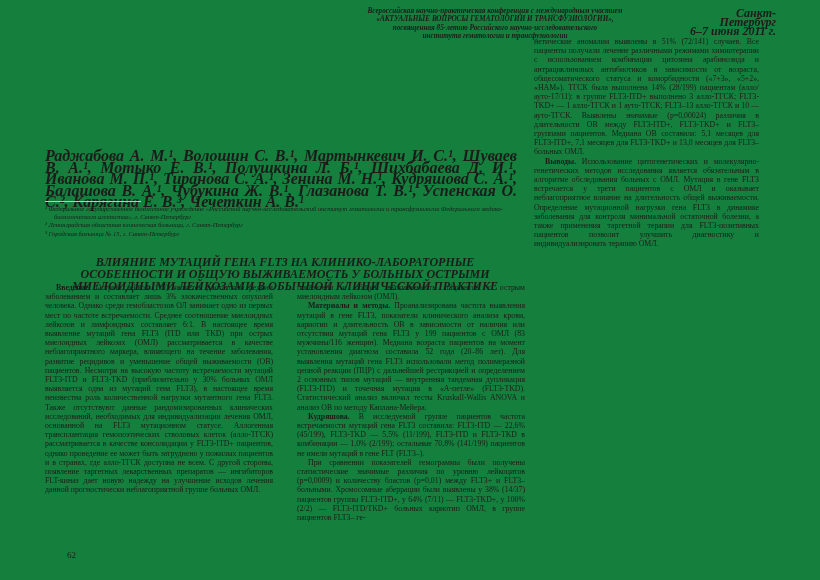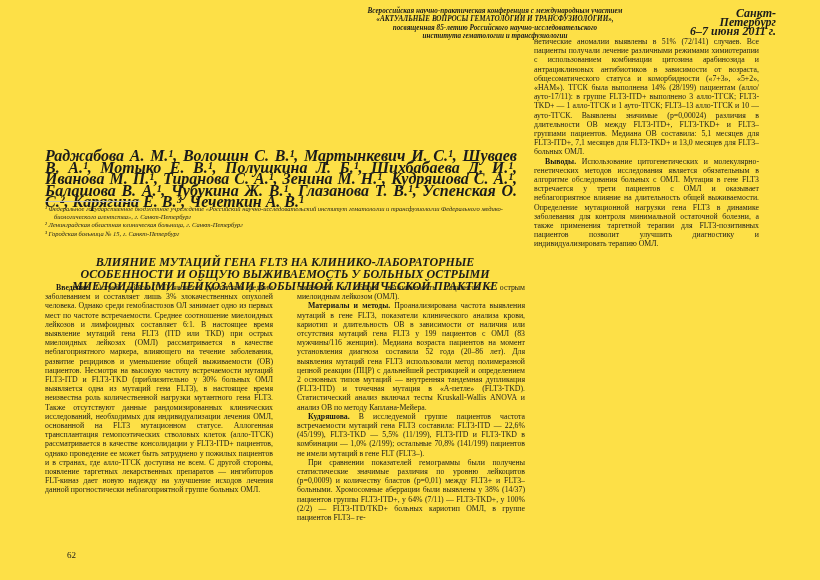--- a/index.html
+++ b/index.html
@@ -1,20 +1,20 @@
 <!DOCTYPE html>
 <html><head>
 <meta charset="utf-8">
 <style>
   html, body { margin: 0; padding: 0; background: #e8e8e6; }
   .page {
     position: relative;
     width: 820px;
     height: 580px;
-    background: #fde047;
+    background: #15803d;
     font-family: "Liberation Serif", serif;
     color: #1b1b1b;
     overflow: hidden;
     margin: 0 auto;
   }
   
   .conf-title {
     position: absolute;
     left: 300px; top: 7px; width: 390px;
     font-size: 7.2px; line-height: 8.4px;

